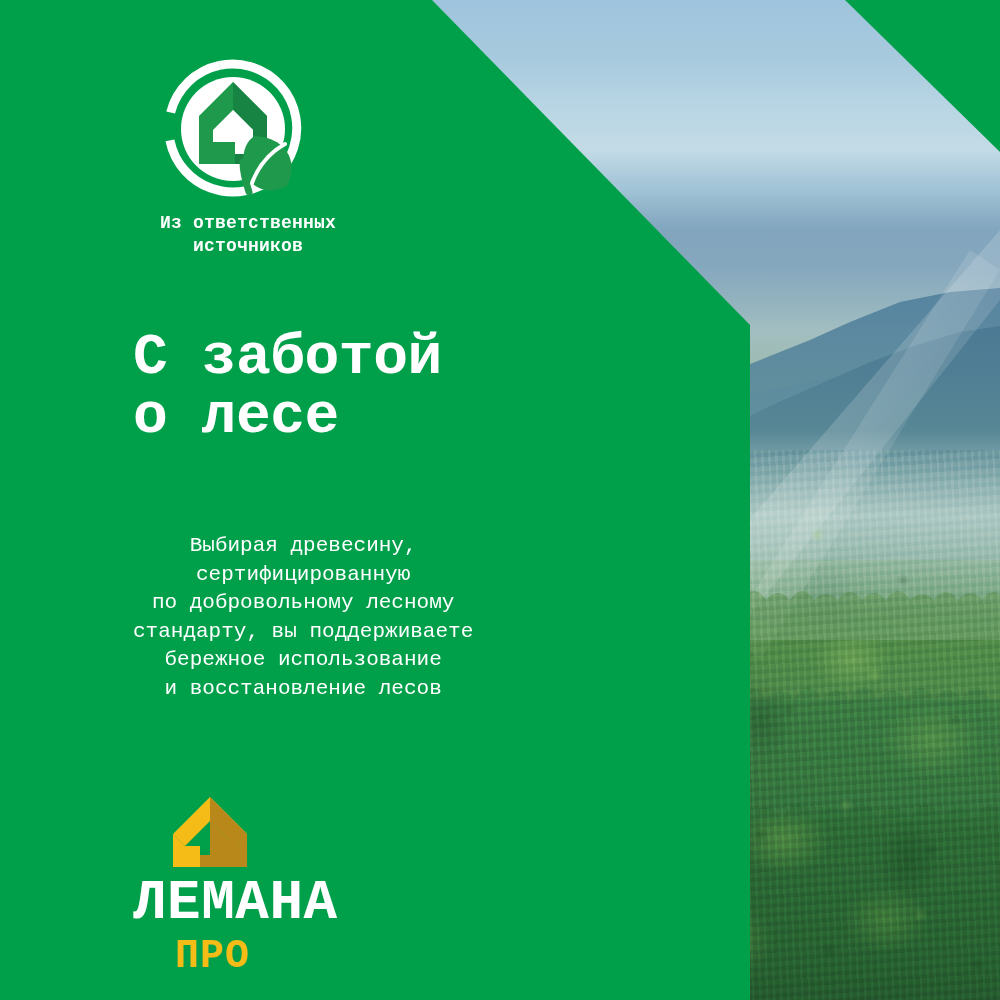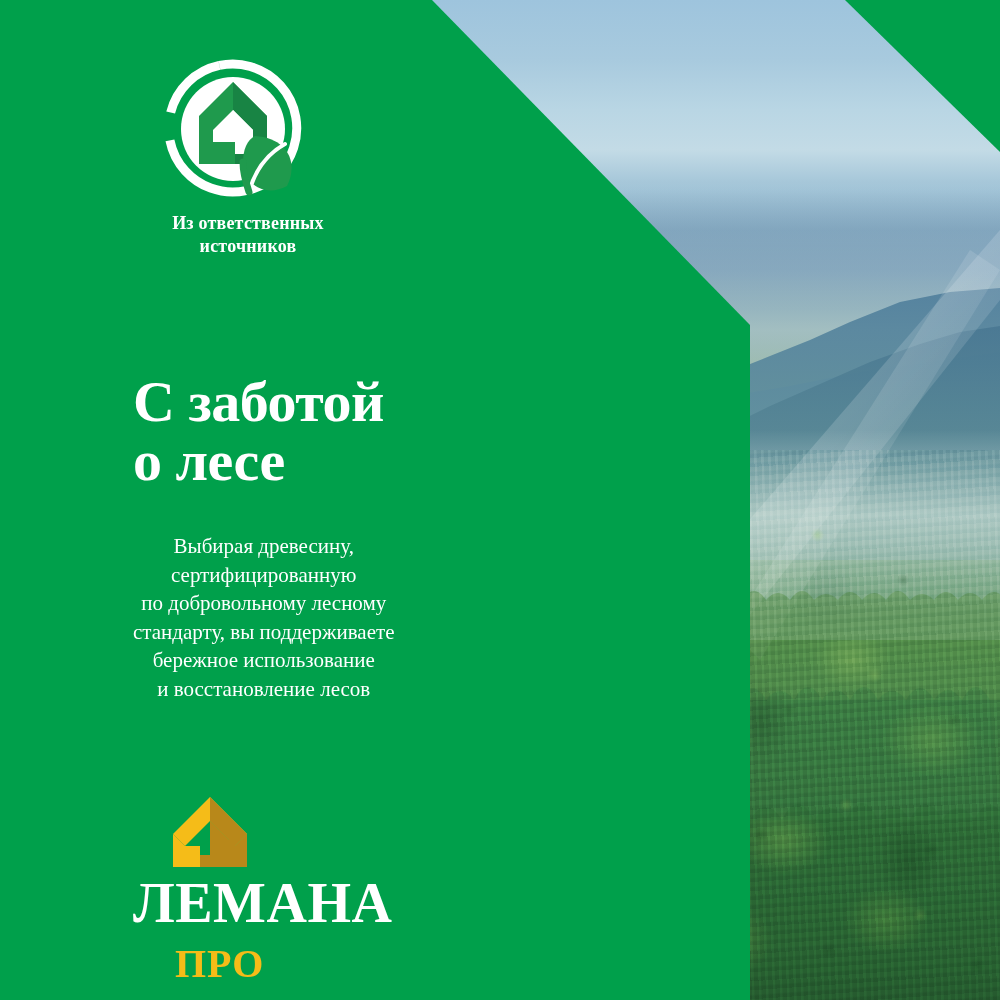--- a/index.html
+++ b/index.html
@@ -6,21 +6,21 @@
   html, body {
     margin: 0;
     padding: 0;
     background: #ffffff;
   }
   #poster {
     position: relative;
     width: 1000px;
     height: 1000px;
     overflow: hidden;
-    font-family: Liberation Serif, serif;
+    font-family: Liberation Mono, monospace;
     background: #6d28d9;
   }
 
   
   .photo {
     position: absolute;
     left: 430px;
     top: 0;
     width: 570px;
     height: 1000px;
@@ -180,21 +180,20 @@
   .headline {
     position: absolute;
     left: 133px;
     top: 328px;
     color: #ffffff;
     font-size: 58px;
     font-weight: bold;
     line-height: 1.02;
     letter-spacing: -0.5px;
     white-space: pre-line;
-    margin-top: 44px;
   }
 
   
   .body-copy {
     position: absolute;
     left: 133px;
     top: 532px;
     color: #ffffff;
     font-size: 21px;
     font-weight: normal;
@@ -219,21 +218,21 @@
   }
   .brand-name {
     margin-top: 6px;
     color: #ffffff;
     font-size: 56px;
     font-weight: bold;
     letter-spacing: 0.5px;
     line-height: 1;
   }
   .brand-sub {
-    margin-top: 13px;
+    margin-top: 6px;
     margin-left: 42px;
     color: #F5BC18;
     font-size: 40px;
     font-weight: bold;
     letter-spacing: 1px;
     line-height: 1;
   }
 </style>
 </head>
 <body>

